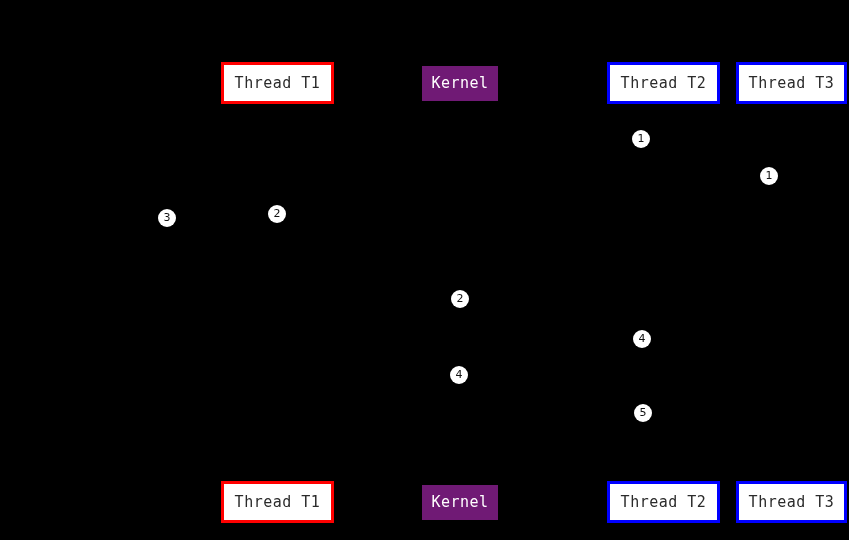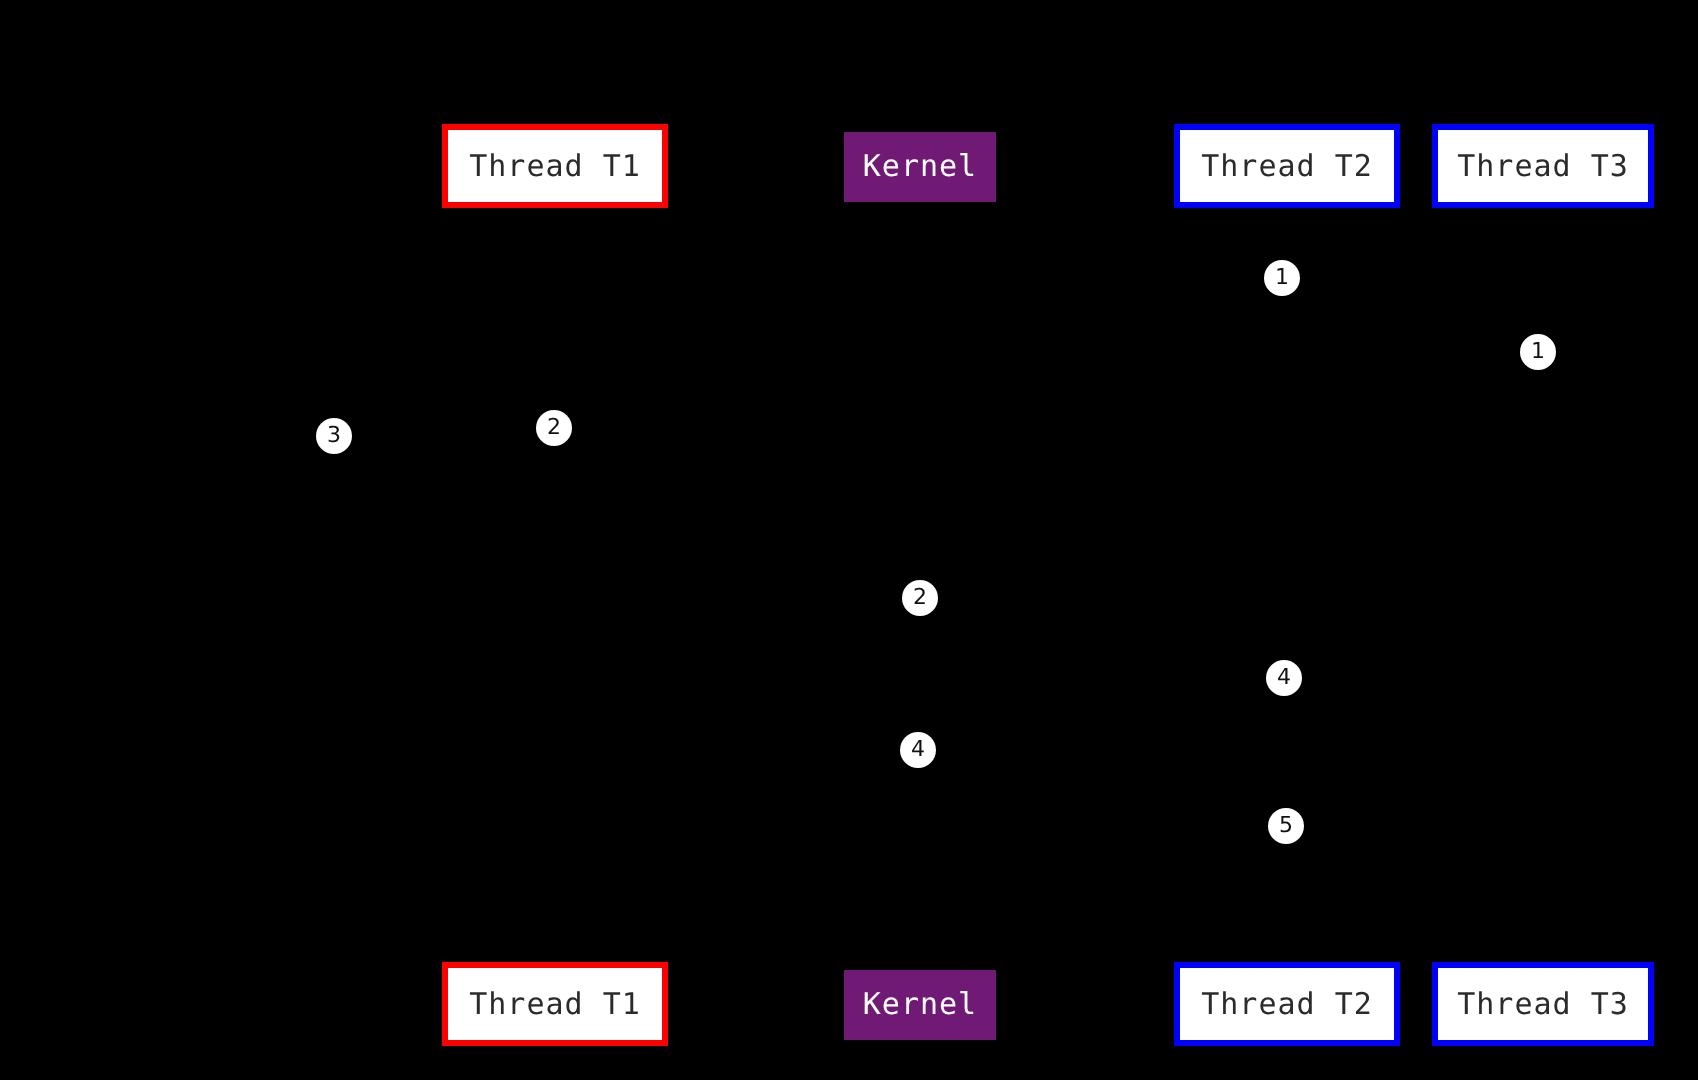--- a/index.html
+++ b/index.html
@@ -32,21 +32,21 @@
   }
 
   .participant.framed {
     background: #ffffff;
     border-style: solid;
     border-width: 3px;
     font-size: 15px;
     color: #2b2b2b;
   }
   .participant.framed.red   { border-color: #ff0000; align-items: center; }
-  .participant.framed.blue  { border-color: #0000ff; }
+  .participant.framed.blue  { border-color: #0000ff; margin-left: 20px; }
 
   .participant.filled {
     background: #701a75;
     border: none;
     font-size: 15px;
     color: #ffffff;
   }
 
   
   .lifeline {

